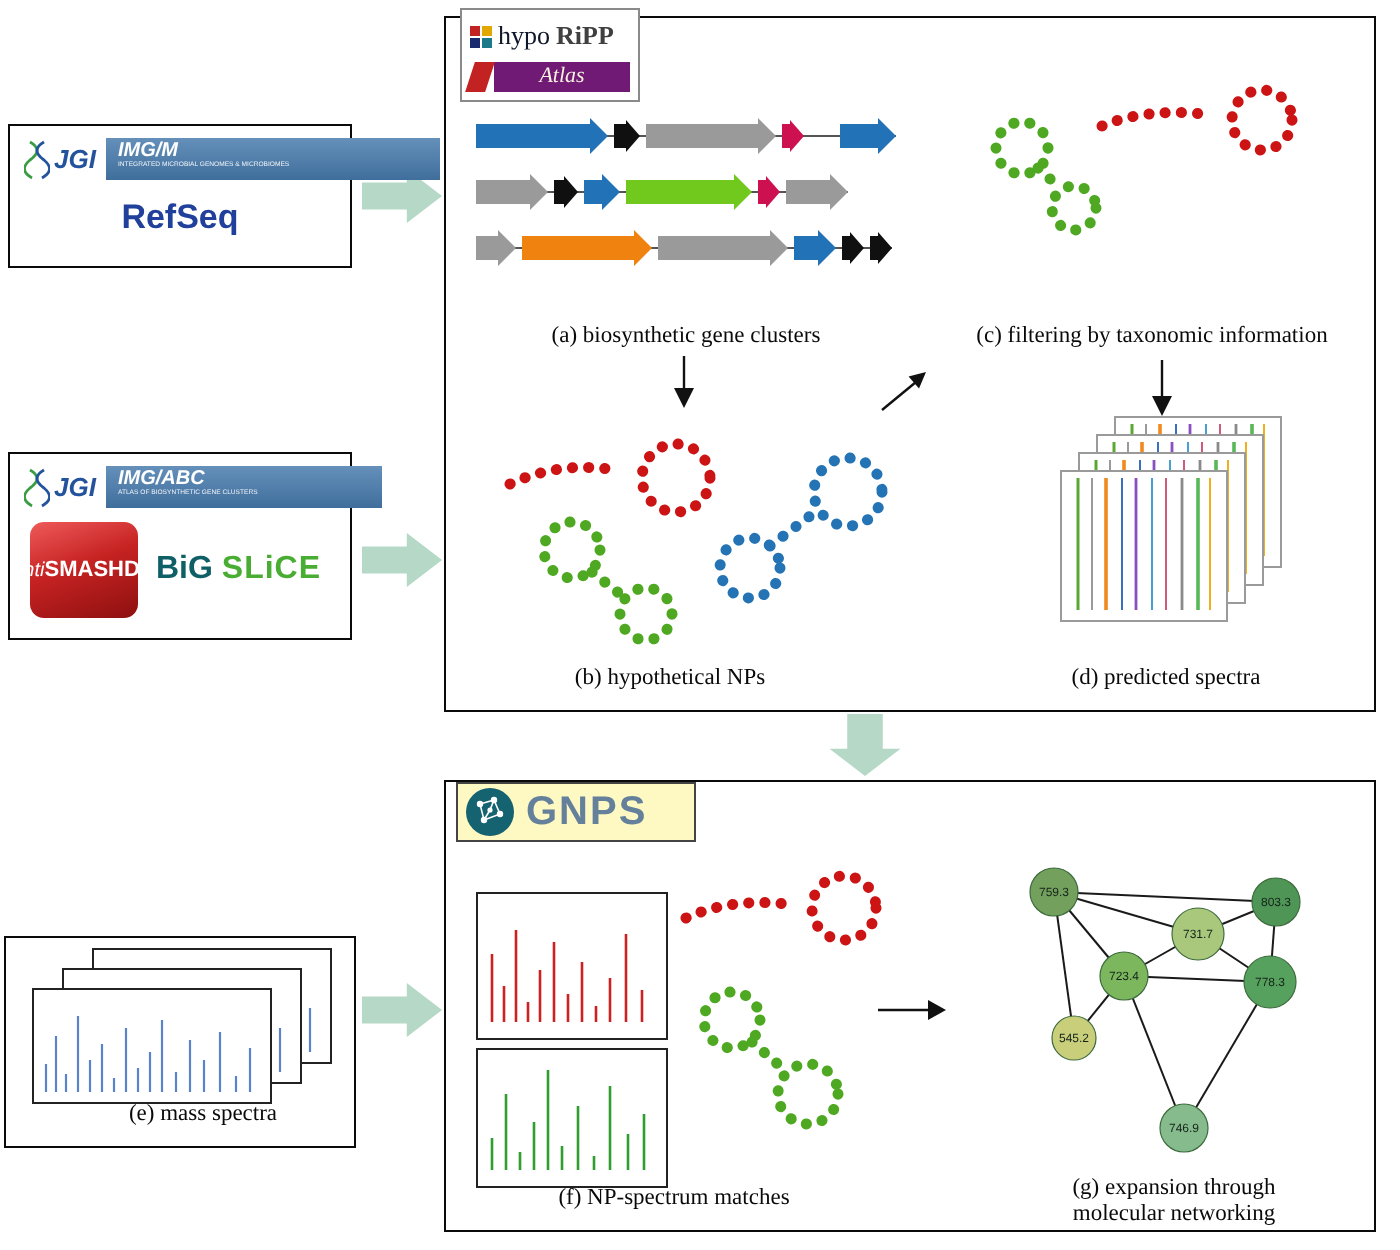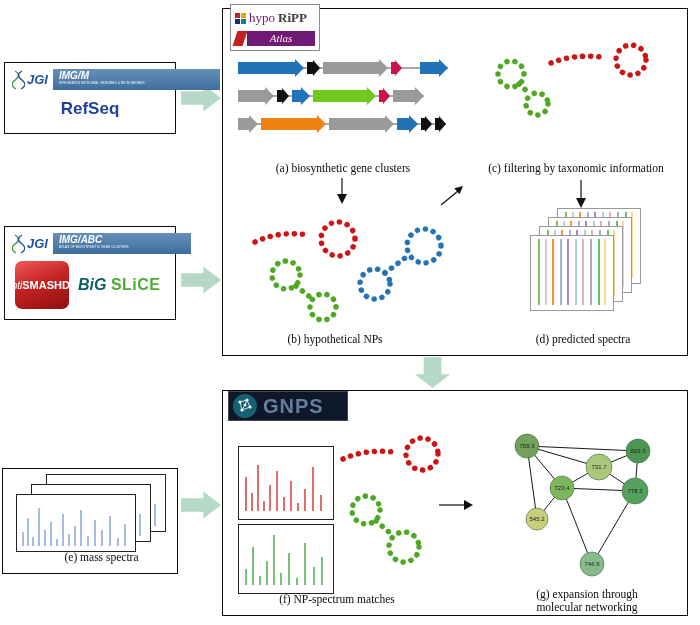--- a/index.html
+++ b/index.html
@@ -16,34 +16,34 @@
   .banner{flex:1;background:linear-gradient(180deg,#6490ba,#406e9c);color:#fff;padding:2px 5px 2px 6px;min-height:17px}
   .banner-main{font-family:"Liberation Sans",sans-serif;font-style:italic;font-weight:bold;font-size:10px;line-height:10px}
   .banner-sub{font-family:"Liberation Sans",sans-serif;font-size:6px;line-height:7px;transform:scale(.55);transform-origin:0 0;white-space:nowrap;opacity:.92}
   .refseq-name{font-family:"Liberation Sans",sans-serif;font-weight:bold;font-size:17px;color:#20409c;text-align:center;margin-top:9px}
   .logo-row{display:flex;align-items:center;gap:9px;padding:7px 6px 0 10px}
   .antismash{width:54px;height:48px;border-radius:7px;background:linear-gradient(160deg,#ef5a5a,#c62222 45%,#8e1010);color:#fff;font-family:"Liberation Sans",sans-serif;display:flex;flex-direction:row;align-items:center;justify-content:center;line-height:13px}
   .anti-l1{font-size:10px;font-style:italic}
   .anti-l2{font-size:11px;font-weight:bold}
   .anti-l3{font-size:11px;font-weight:bold}
   .bigslice{font-family:"Liberation Sans",sans-serif;font-weight:bold;font-size:16px;white-space:nowrap}
-  .bs-big{color:#0e5f66;font-style:italic}
+  .bs-big{color:#0e5f66;}
   .bs-slice{color:#4aad33;letter-spacing:.5px}
   .spec-panel{position:absolute;background:#fff;border:1px solid #222}
   .spec-card{position:absolute;background:#fff;border:1px solid #9a9a9a}
   .atlas-logo{position:absolute;left:230px;top:4px;width:90px;height:47px;background:#fff;border:1px solid #8a8a8a;box-sizing:border-box;padding:3px 4px;z-index:3}
   .atlas-row1{display:flex;align-items:center;gap:3px;height:20px}
   .atlas-squares{display:grid;grid-template-columns:5px 5px;grid-template-rows:5px 5px;gap:1px}
   .sq{width:5px;height:5px}
-  .atlas-hypo{font-size:13px;color:#701a75}
+  .atlas-hypo{font-size:13px;color:#0f172a}
   .atlas-ripp{font-size:13px;font-weight:bold;color:#404040}
   .atlas-row2{display:flex;align-items:center;height:16px;margin-top:2px}
   .atlas-slash{width:10px;height:15px;background:#c22222;transform:skewX(-18deg);margin-right:2px}
   .atlas-navy{flex:1;height:15px;background:#701a75;color:#f7f2df;font-size:11px;font-style:italic;display:flex;align-items:center;justify-content:center}
-  .gnps-logo{position:absolute;left:228px;top:391px;width:120px;height:30px;background:#0f172a;border:1px solid #444;box-sizing:border-box;display:flex;align-items:center;gap:5px;padding-left:3px;z-index:3}
+  .gnps-logo{position:absolute;left:228px;top:391px;width:120px;height:30px;background:#fef9c3;border:1px solid #444;box-sizing:border-box;display:flex;align-items:center;gap:5px;padding-left:3px;z-index:3}
   .gnps-text{font-family:"Liberation Sans",sans-serif;font-weight:bold;font-size:20px;color:#64809b;letter-spacing:1px}
   .bead{fill:none;stroke-width:5.5;stroke-linecap:round;stroke-dasharray:0.1 8}
   svg{display:block}
   svg text{font-family:"Liberation Sans",sans-serif}
 </style>
 </head>
 <body>
 
 <div id="canvas">
 

